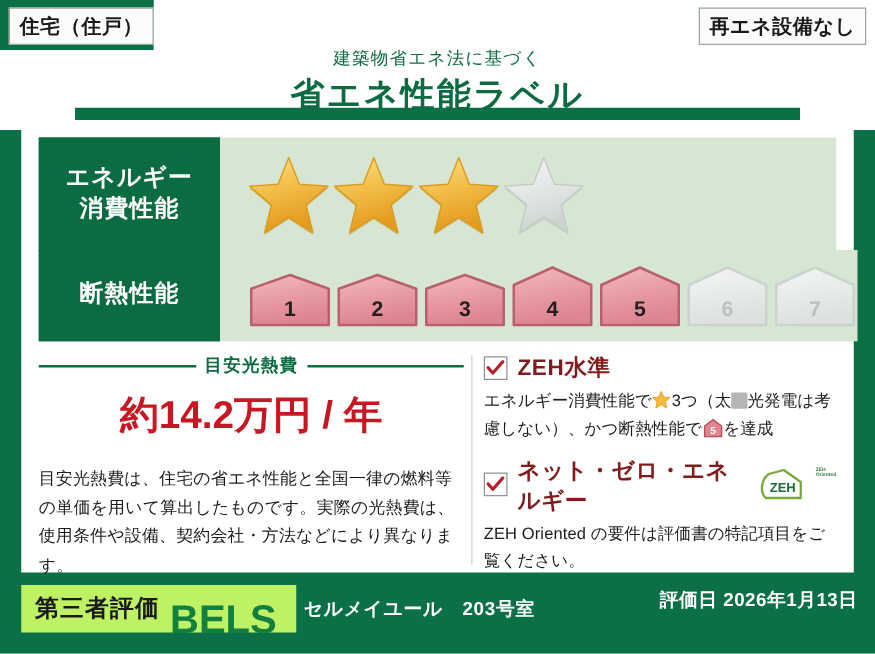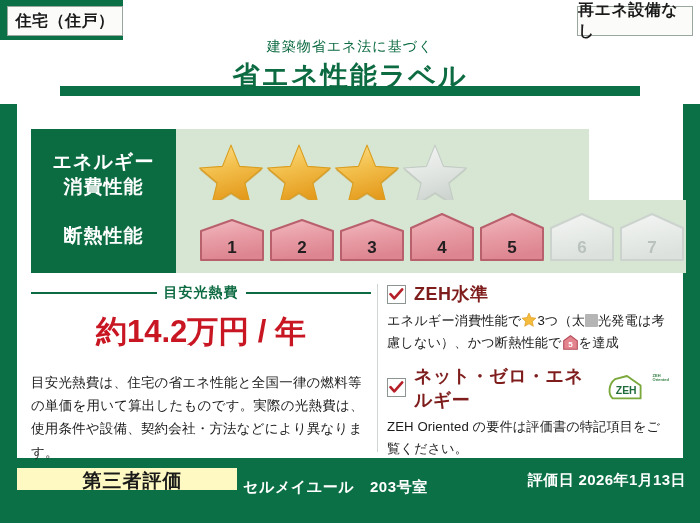--- a/index.html
+++ b/index.html
@@ -22,21 +22,21 @@
     border: 1px solid #9aa79e;
     font-size: 16px;
     font-weight: bold;
     color: #1a1a1a;
     letter-spacing: 0.5px;
     display: flex; align-items: center; justify-content: center;
     height: 30px;
     z-index: 6;
   }
   #tag-left  { left: 7px;  width: 116px; }
-  #tag-right { right: 7px; width: 116px; }
+  #tag-right { right: 7px; width: 134px; }
 
   
   .banner {
     position: absolute;
     left: 0; top: 0; width: 700px; height: 104px;
     background: #ffffff;
     clip-path: polygon(0 40px, 123px 40px, 123px 0, 700px 0, 700px 0,
                        700px 104px, 640px 104px, 640px 86px, 60px 86px, 60px 104px, 0 104px);
     z-index: 1;
   }
@@ -64,21 +64,21 @@
   
   #body-panel {
     position: absolute;
     left: 17px; top: 96px; width: 666px; height: 362px;
     background: #ffffff;
     z-index: 4;
   }
 
   
   .perf-row { position: absolute; left: 14px; display: flex; align-items: stretch; }
-  #row-energy { top: 14px;  width: 558px; height: 91px; margin-top: 19px; }
+  #row-energy { top: 14px;  width: 638px; height: 91px; }
   #row-insul  { top: 104px; width: 638px; height: 73px; }
 
   .perf-label {
     background: #0b6b41;
     color: #ffffff;
     font-weight: bold;
     display: flex; flex-direction: column;
     align-items: center; justify-content: center;
     line-height: 1.28;
     letter-spacing: 1px;
@@ -179,25 +179,24 @@
     font-size: 4px; line-height: 1.1; color: #2f7d3f; font-weight: bold;
   }
 
   
   #footer {
     position: absolute; left: 0; top: 462px; width: 700px; height: 61px;
     z-index: 5;
   }
   #bels-badge {
     position: absolute; left: 17px; top: 6px;
-    width: 220px; height: 22px;
-    background: #fef9c3;
+    width: 220px; height: 38px;
+    background: #bef264;
     display: flex; align-items: center; gap: 8px;
     padding-left: 11px;
-    flex-direction: column;
   }
   #bels-jp { font-size: 19px; font-weight: bold; color: #1a1a1a; letter-spacing: 1px; }
   #bels-en { font-size: 32px; font-weight: bold; color: #11803f; letter-spacing: 0px; margin-top: 16px; }
   #building-name {
     position: absolute; left: 243px; top: 16px;
     color: #ffffff; font-size: 15px; font-weight: bold; letter-spacing: 0.6px;
   }
   #eval-date {
     position: absolute; right: 14px; top: 9px;
     color: #ffffff; font-size: 15px; font-weight: bold; letter-spacing: 0.4px;

